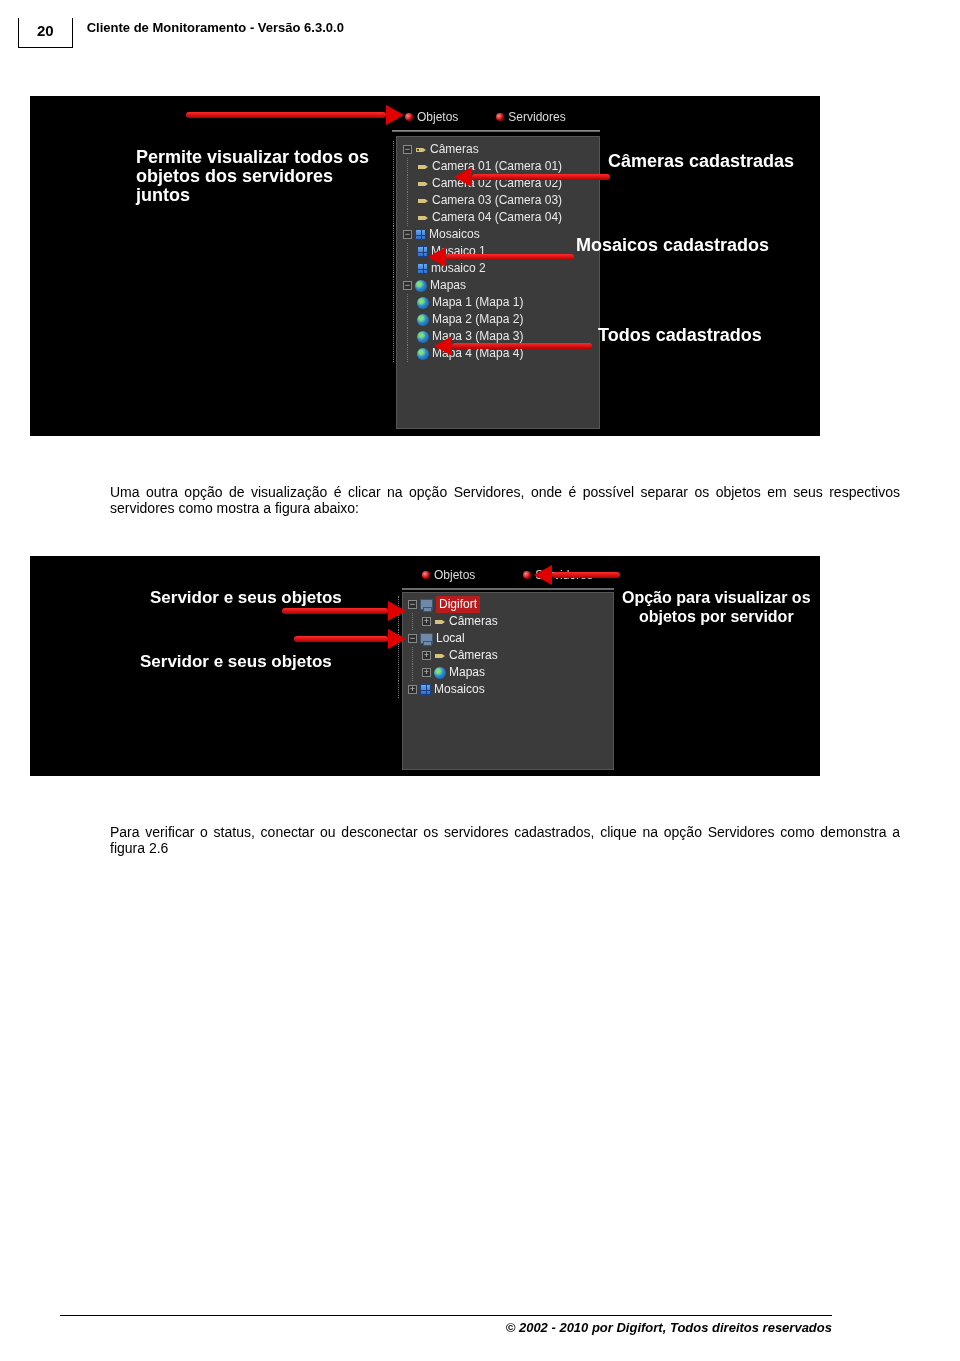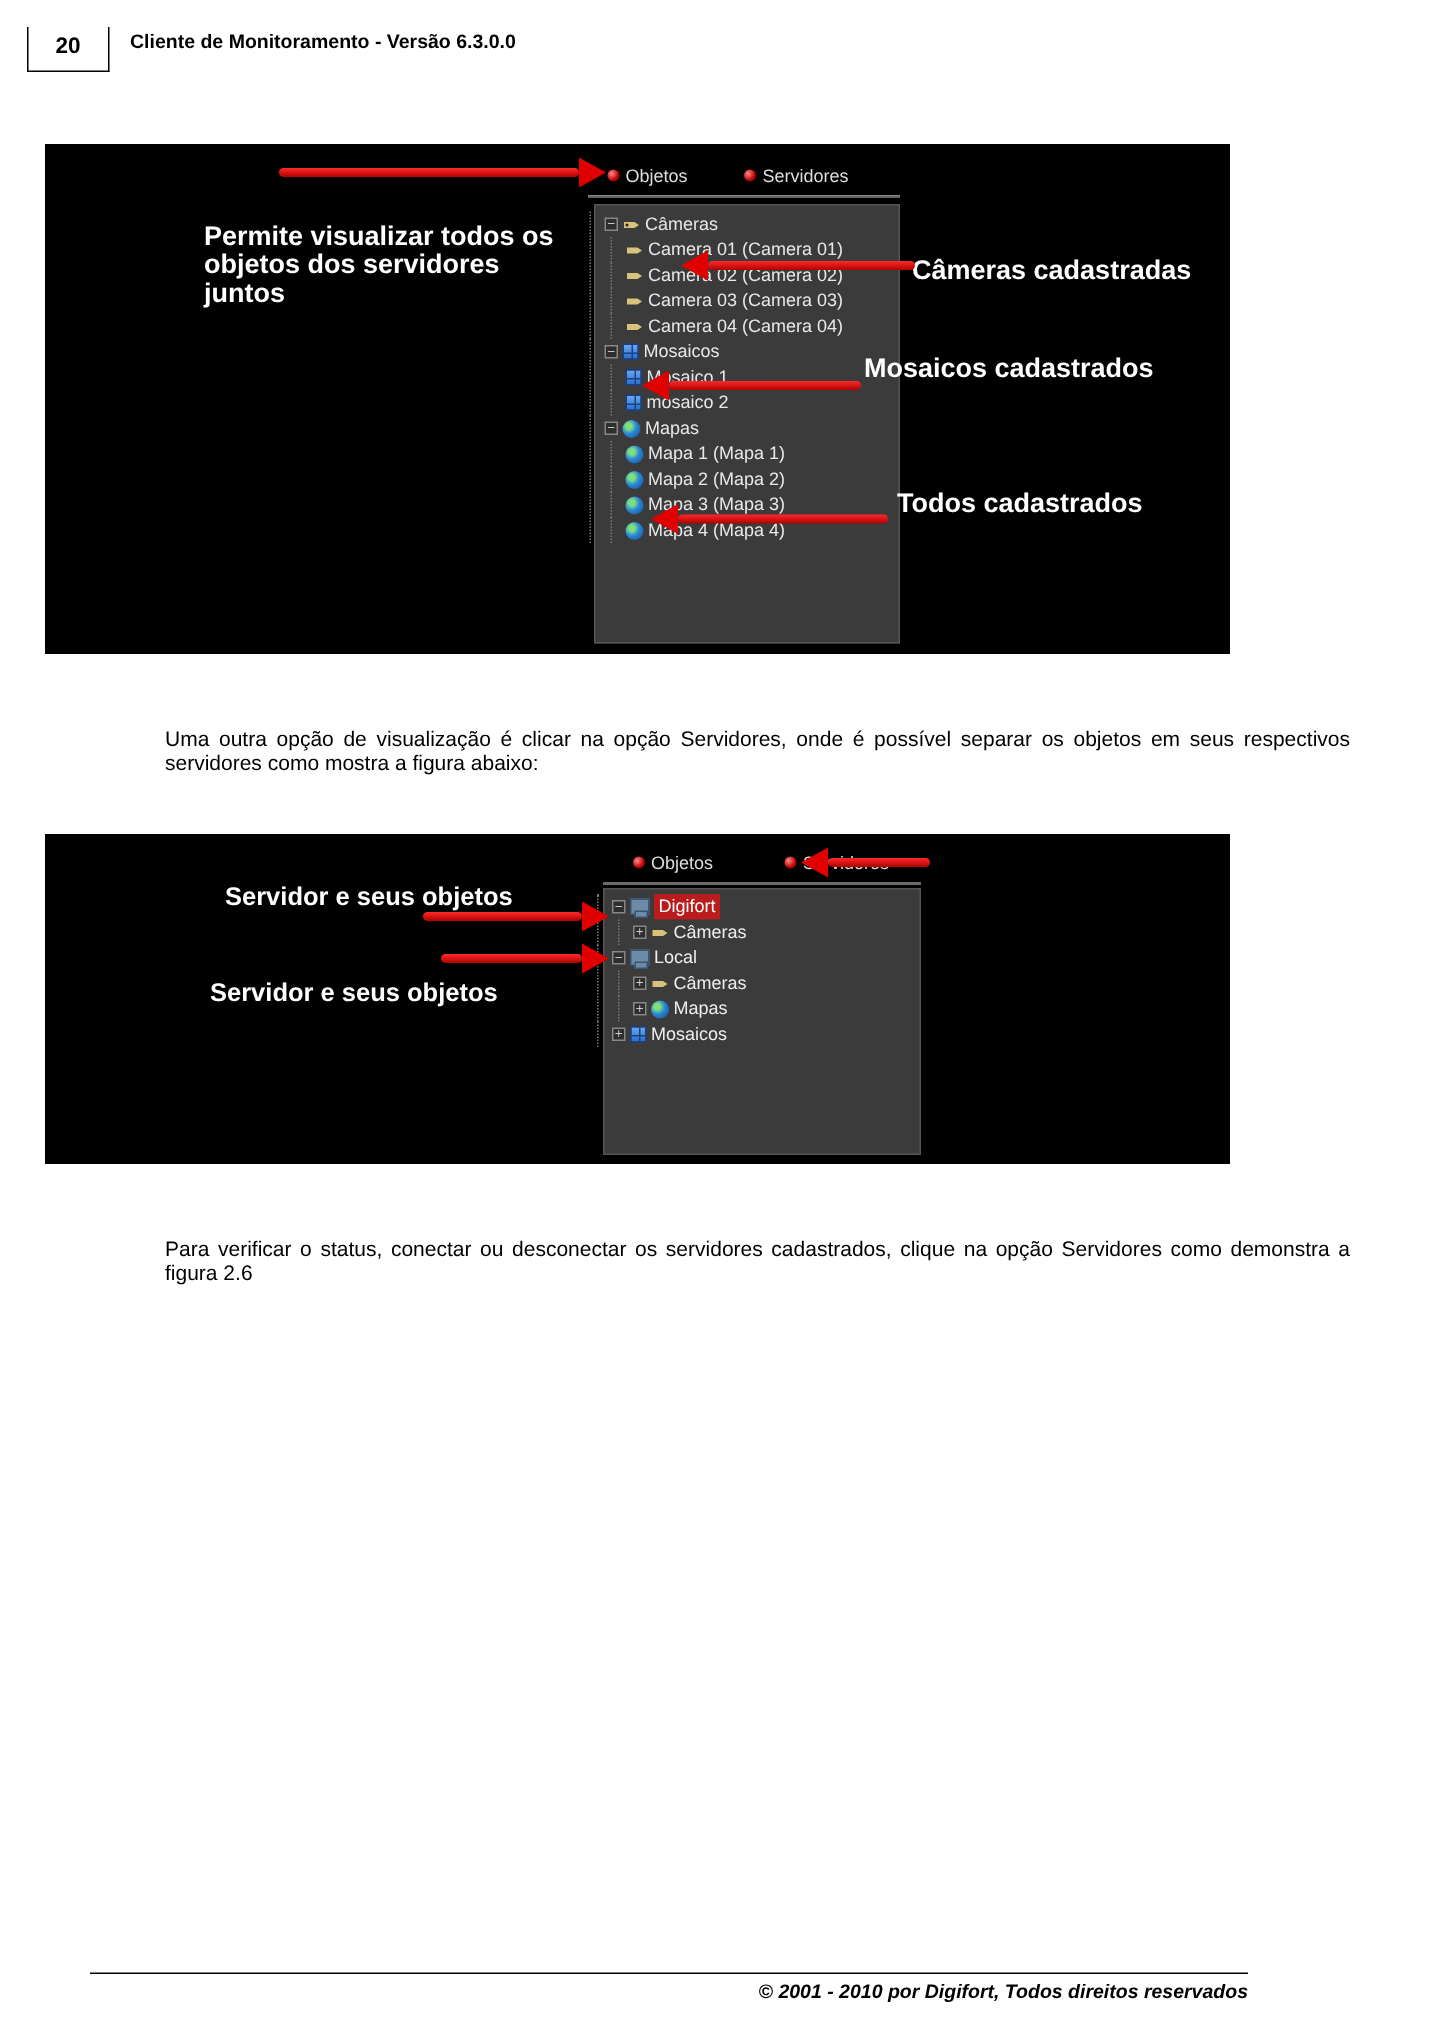--- a/index.html
+++ b/index.html
@@ -301,21 +301,21 @@
           </ul>
         </li>
       </ul>
     </div>
 
     <div class="callout" style="left:106px; top:52px;">Permite visualizar todos os
 objetos dos servidores
 juntos</div>
     <div class="arrow tip-r" style="left:156px; top:16px; width:200px;"></div>
 
-    <div class="callout right" style="left:578px; top:75px;">Câmeras cadastradas</div>
+    <div class="callout right" style="left:578px; top:56px;">Câmeras cadastradas</div>
     <div class="arrow tip-l" style="left:442px; top:78px; width:138px;"></div>
 
     <div class="callout right" style="left:546px; top:140px;">Mosaicos cadastrados</div>
     <div class="arrow tip-l" style="left:416px; top:158px; width:128px;"></div>
 
     <div class="callout right" style="left:568px; top:230px;">Todos cadastrados</div>
     <div class="arrow tip-l" style="left:422px; top:247px; width:140px;"></div>
   </div>
 
   <p class="body-p">Uma outra opção de visualização é clicar na opção Servidores, onde é possível separar os objetos em seus respectivos servidores como mostra a figura abaixo:</p>
@@ -391,19 +391,21 @@
         </li>
       </ul>
     </div>
 
     <div class="callout" style="left:120px; top:32px; font-size:17px;">Servidor e seus objetos</div>
     <div class="arrow tip-r" style="left:252px; top:52px; width:106px;"></div>
 
     <div class="callout" style="left:110px; top:96px; font-size:17px;">Servidor e seus objetos</div>
     <div class="arrow tip-r" style="left:264px; top:80px; width:94px;"></div>
 
+    <div class="callout right" style="left:592px; top:32px; font-size:16px; text-align:center;">Opção para visualizar os
+objetos por servidor</div>
     <div class="arrow tip-l" style="left:522px; top:16px; width:68px;"></div>
   </div>
 
   <p class="body-p">Para  verificar o status, conectar ou desconectar os servidores cadastrados, clique na opção Servidores como demonstra a figura 2.6</p>
 
-  <div class="footer">© 2001 - 2010  por Digifort, Todos direitos reservados</div>
+  <div class="footer">© 2002 - 2010  por Digifort, Todos direitos reservados</div>
 </div>
 
 </body></html>

